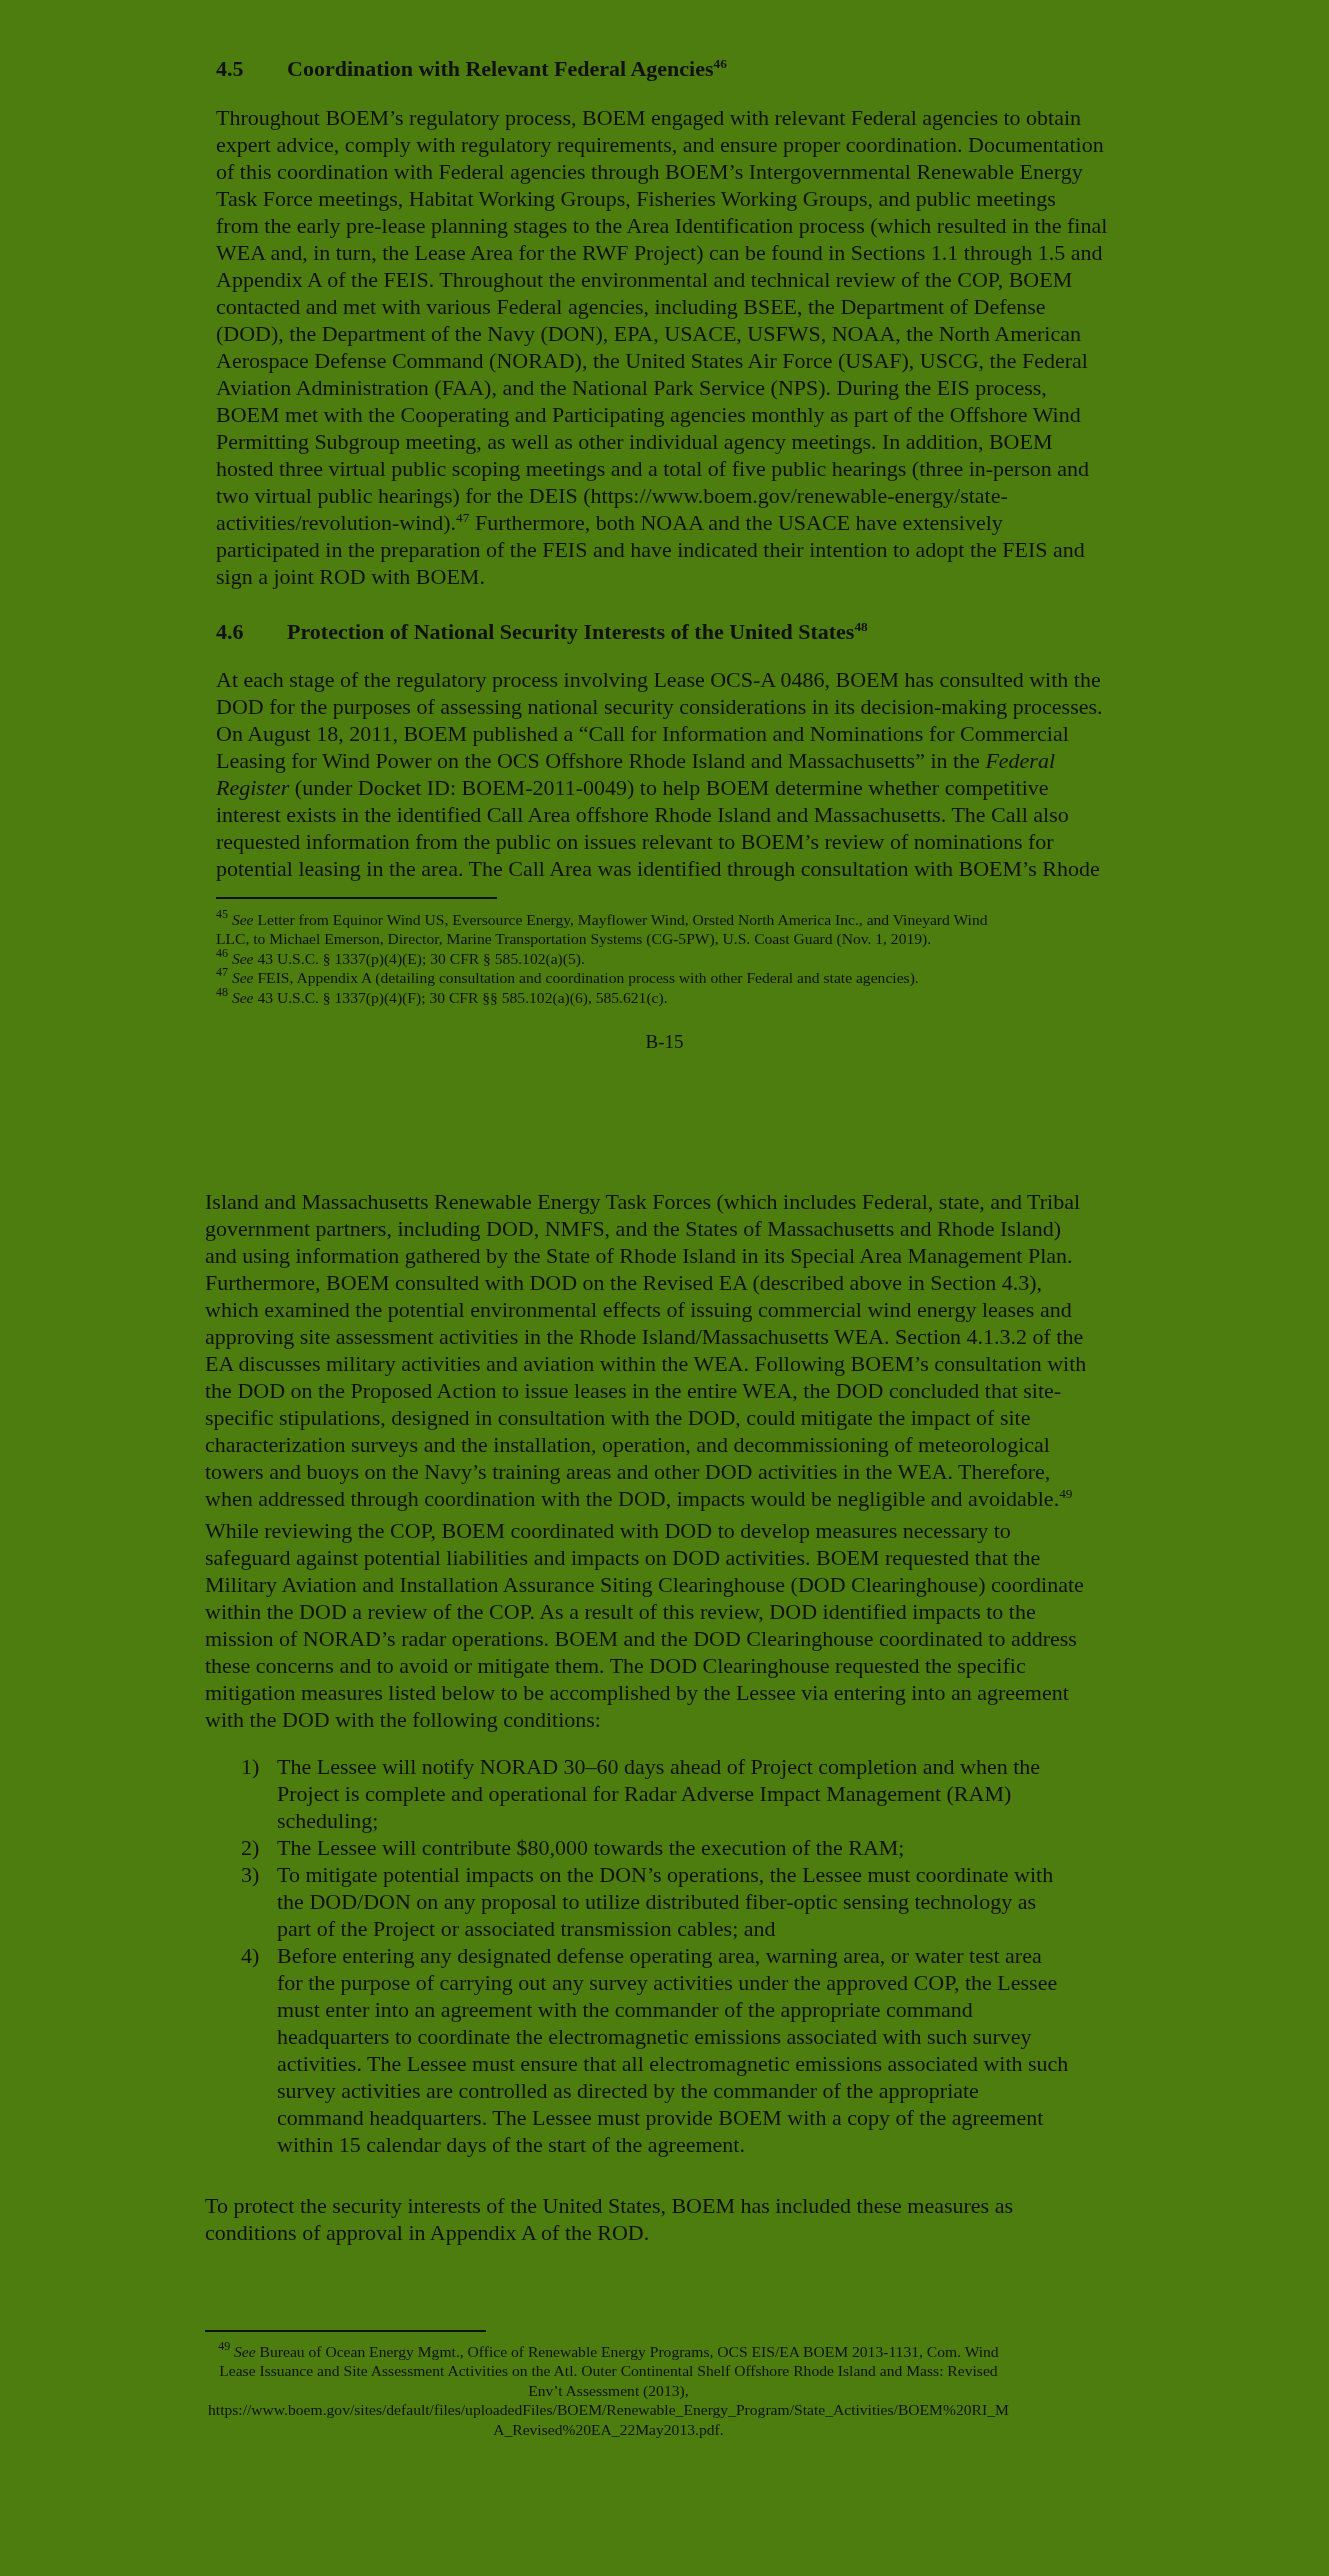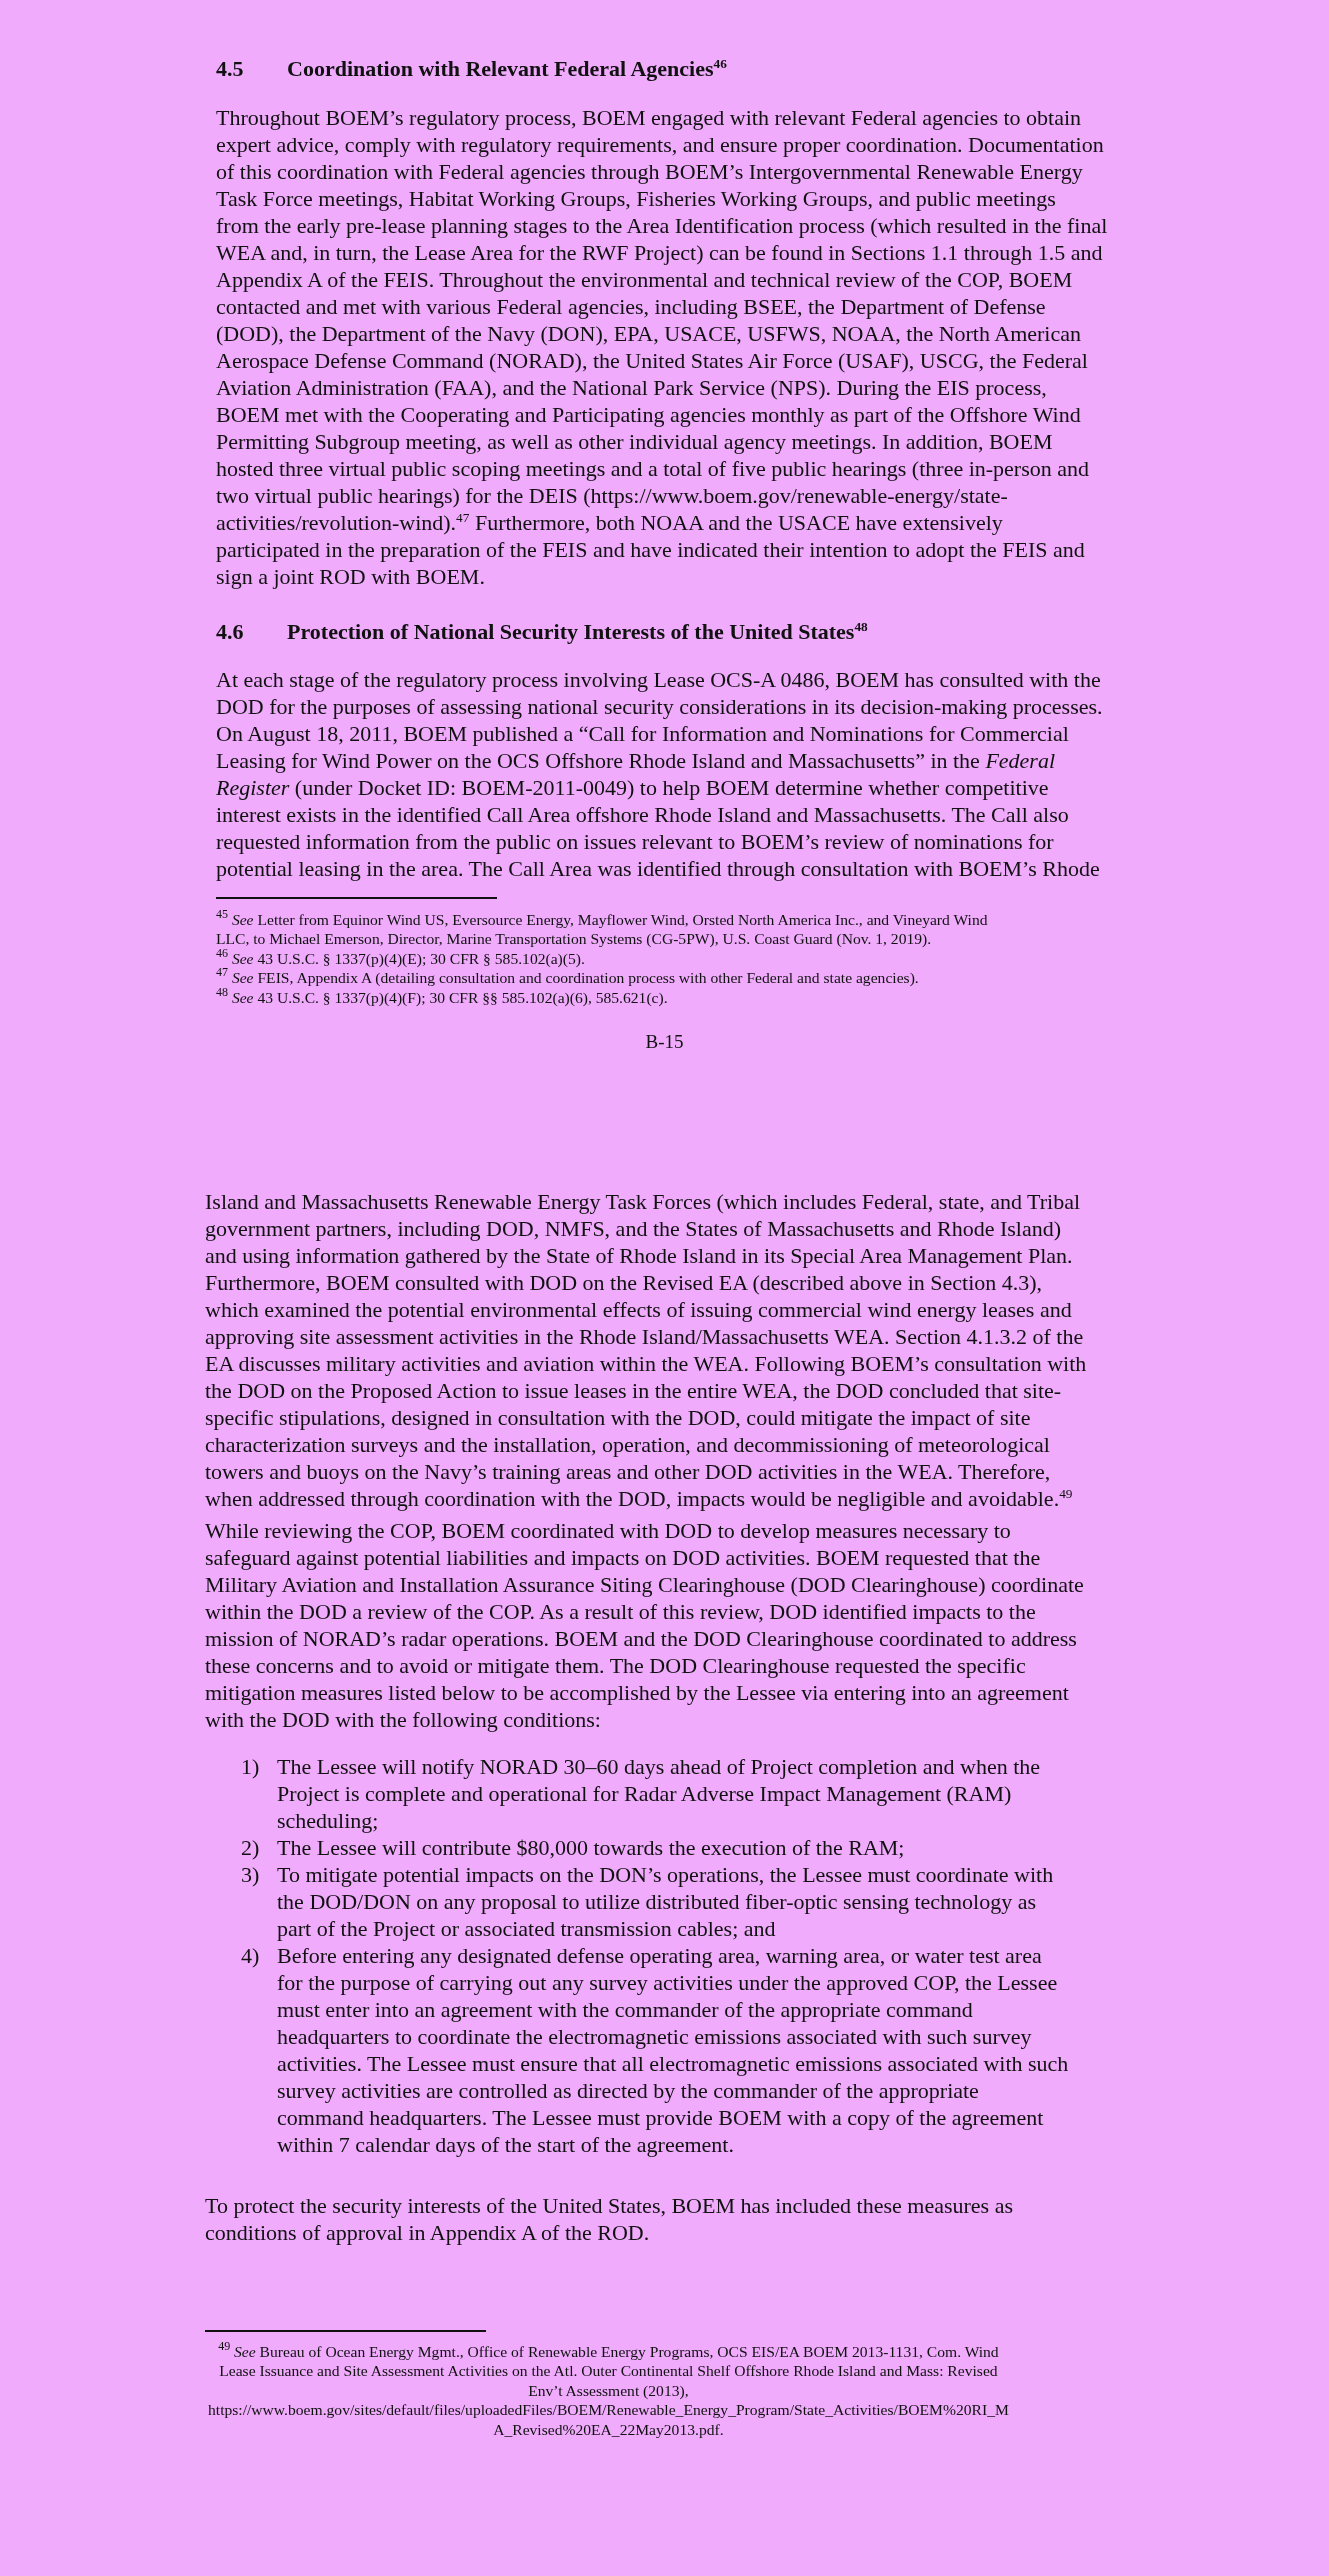--- a/index.html
+++ b/index.html
@@ -12,21 +12,21 @@
       height: 2576px;
       position: relative;
       overflow: hidden;
       font-family: "Liberation Serif", "DejaVu Serif", serif;
       color: #111111;
     }
     .page {
       position: absolute;
       left: 0;
       width: 1329px;
-      background: #f0abfc;
+      background: #4d7c0f;
     }
     #page-b15 { top: 0; height: 1137px; }
     #page-b16 { top: 1137px; height: 1439px; }
 
     .block {
       position: absolute;
       white-space: nowrap;
     }
     .line {
       display: block;
@@ -187,21 +187,21 @@
     </div>
     <div class="list-item">
       <span class="marker">4)</span>
       <span class="line">Before entering any designated defense operating area, warning area, or water test area</span>
       <span class="line">for the purpose of carrying out any survey activities under the approved COP, the Lessee</span>
       <span class="line">must enter into an agreement with the commander of the appropriate command</span>
       <span class="line">headquarters to coordinate the electromagnetic emissions associated with such survey</span>
       <span class="line">activities. The Lessee must ensure that all electromagnetic emissions associated with such</span>
       <span class="line">survey activities are controlled as directed by the commander of the appropriate</span>
       <span class="line">command headquarters. The Lessee must provide BOEM with a copy of the agreement</span>
-      <span class="line">within 7 calendar days of the start of the agreement.</span>
+      <span class="line">within 15 calendar days of the start of the agreement.</span>
     </div>
   </div>
 
   <div class="block" style="left:205px; top:1055px;">
     <span class="line">To protect the security interests of the United States, BOEM has included these measures as</span>
     <span class="line">conditions of approval in Appendix A of the ROD.</span>
   </div>
 
   <div class="fn-rule" style="left:205px; top:1193px; width:281px;"></div>
 

